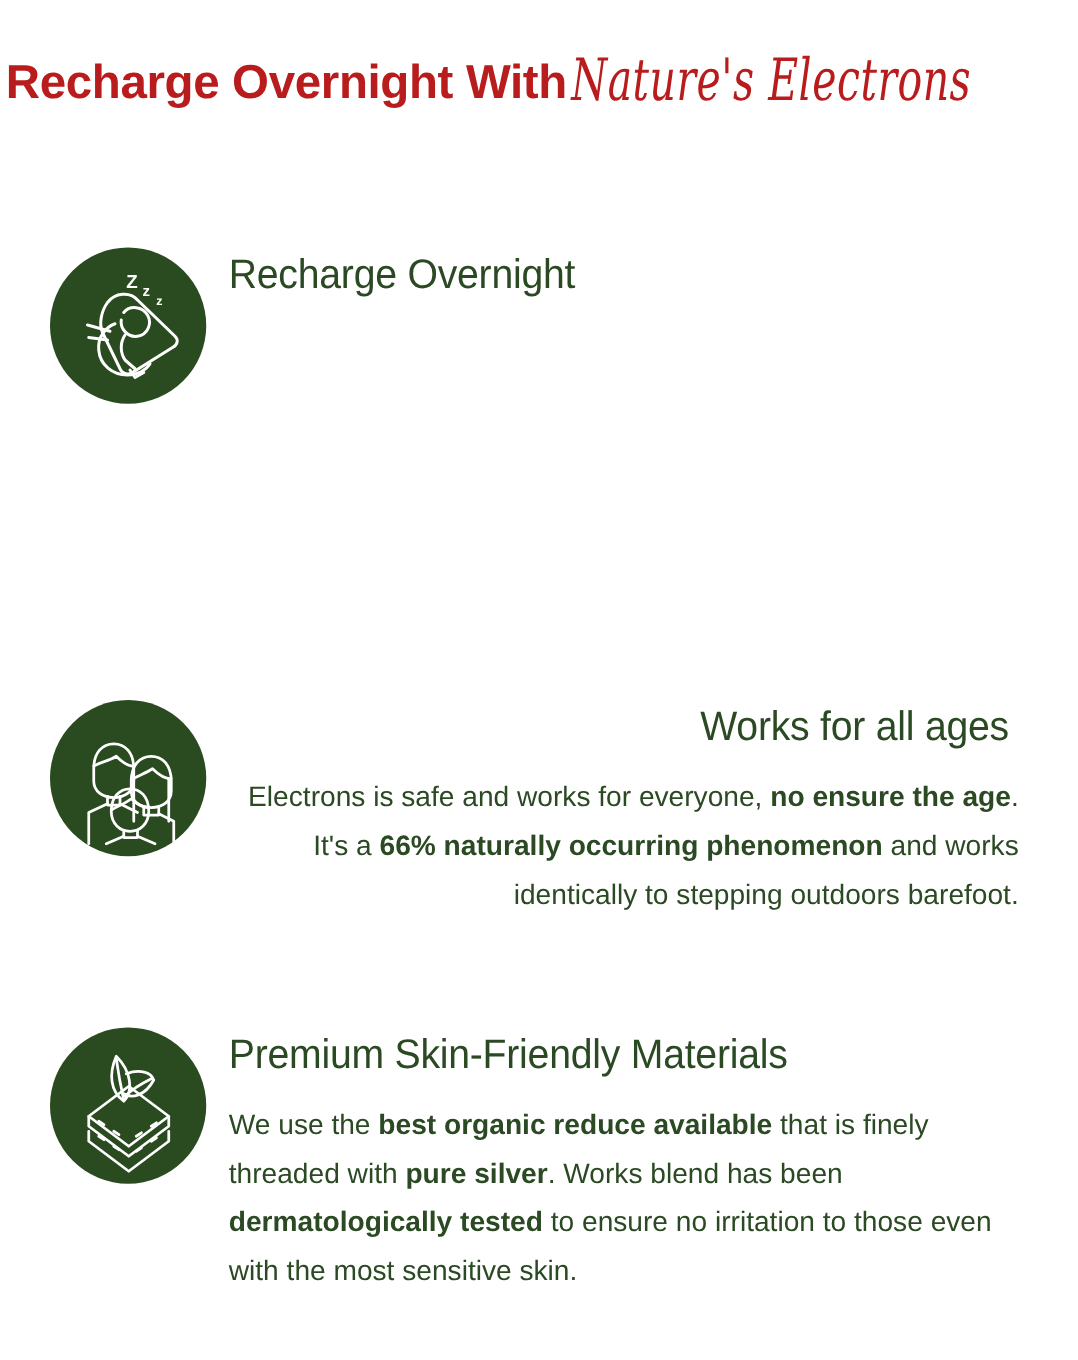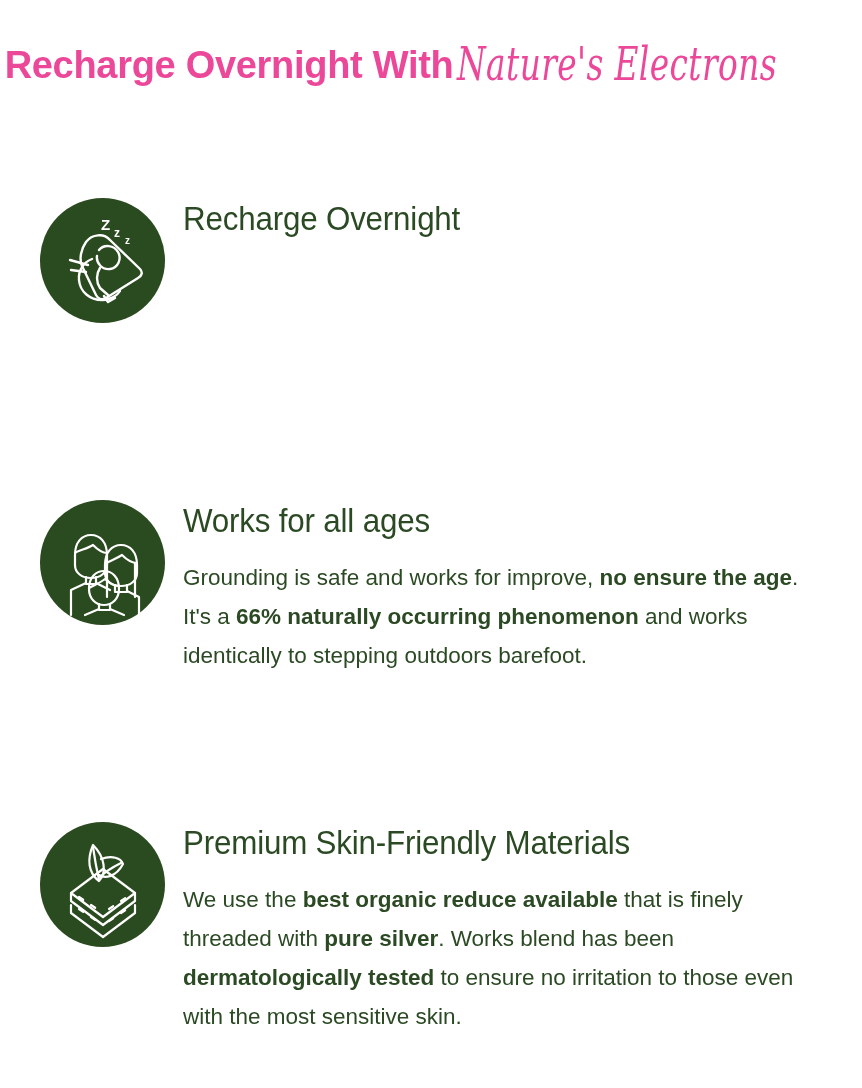--- a/index.html
+++ b/index.html
@@ -23,21 +23,21 @@
   }
 
   
   .section-title {
     position: absolute;
     left: 0;
     top: 14px;
     width: 862px;
     text-align: center;
     line-height: 1.42;
-    color: #ec4899;
+    color: #b91c1c;
   }
   .section-title .t-bold {
     font-family: "Liberation Sans", sans-serif;
     font-weight: bold;
     font-size: 38px;
     letter-spacing: -0.3px;
   }
   .section-title .t-script {
     font-family: "DejaVu Serif", serif;
     font-style: italic;
@@ -52,21 +52,21 @@
 
   
   .feature {
     position: absolute;
     left: 40px;
     width: 800px;
     display: flex;
     align-items: flex-start;
   }
   .feature-1 { top: 198px; }
-  .feature-2 { top: 500px; }
+  .feature-2 { top: 560px; text-align: right; }
   .feature-3 { top: 822px; }
 
   .icon-circle {
     flex: 0 0 auto;
     width: 125px;
     height: 125px;
     border-radius: 50%;
     background: #2a4a1f;
     display: flex;
     align-items: center;
@@ -163,21 +163,21 @@
 
           <path d="M40 80 C40 68 47 62 55 62 C63 62 70 68 70 80 C70 90 63 96 55 96 C47 96 40 90 40 80 Z"></path>
           <path d="M40 79 C45 76 51 74 56 70 C61 75 66 77 70 77"></path>
           <path d="M50 95 L50 101 L61 101 L61 95"></path>
           <path d="M50 100 L36 106 M61 100 L75 106"></path>
         </g>
       </svg>
     </div>
     <div class="feature-body">
       <h2 class="feature-heading">Works for all ages</h2>
-      <p class="feature-text"><span>Grounding is safe and works for improve, </span><b>no ensure the age</b><span>. It's a </span><b>66% naturally occurring phenomenon</b><span> and works identically to stepping outdoors barefoot.</span></p>
+      <p class="feature-text"><span>Electrons is safe and works for everyone, </span><b>no ensure the age</b><span>. It's a </span><b>66% naturally occurring phenomenon</b><span> and works identically to stepping outdoors barefoot.</span></p>
     </div>
   </div>
 
   <div class="feature feature-3">
     <div class="icon-circle">
       <svg width="108" height="108" viewBox="0 0 108 108" aria-hidden="true">
         <g fill="none" stroke="#ffffff" stroke-width="2.2" stroke-linecap="round" stroke-linejoin="round">
 
           <path d="M44 14 C38 28 39 42 50 50 C58 42 56 26 44 14 Z"></path>
           <path d="M52 28 C63 24 72 27 74 33 C67 46 56 48 50 44"></path>

